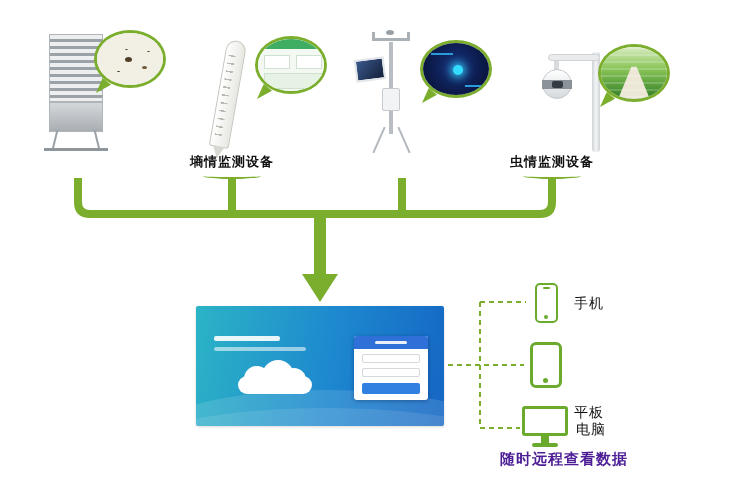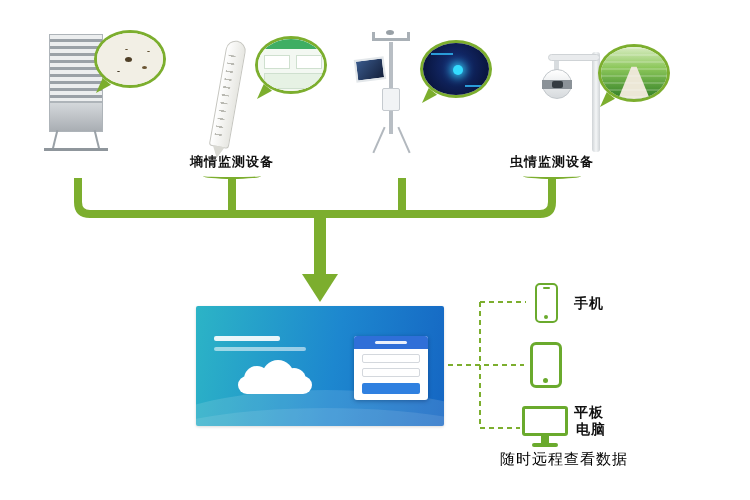--- a/index.html
+++ b/index.html
@@ -127,42 +127,42 @@
   .cloud .base { position:absolute; left:4px; top:12px; width:74px; height:18px; border-radius:10px; background:#fff; }
   .login { position:absolute; left:158px; top:30px; width:74px; height:64px; background:#fff;
       border-radius:3px; box-shadow:0 1px 4px rgba(0,20,60,.35); }
   .login .head { width:100%; height:13px; background:#2f6fd8; border-radius:3px 3px 0 0; position:relative; }
   .login .head::after { content:""; position:absolute; left:21px; top:5px; width:32px; height:3px;
       background:rgba(255,255,255,.9); border-radius:2px; }
   .login .field { margin:5px 8px 0; height:9px; background:#fff; border:1px solid #d4d8dd; border-radius:2px; }
   .login .btn { margin:6px 8px 0; height:11px; background:#2f80e0; border-radius:2px; }
 
   
-  .t-label { position:absolute; font-size:14px; font-weight:bold; color:#111; letter-spacing:1px; }
+  .t-label { position:absolute; font-size:14px; font-weight:normal; color:#111; letter-spacing:1px; }
   .lab-phone  { left:574px; top:295px; }
   .lab-tablet { left:574px; top:358px;margin-top:46px; }
   .lab-pc     { left:576px; top:421px; }
 
   .ic-phone { position:absolute; left:535px; top:283px; width:23px; height:40px;
       border:2.5px solid #6aaa2d; border-radius:5px; }
   .ic-phone .spk { position:absolute; left:6px; top:2px; width:7px; height:2px; background:#6aaa2d; border-radius:1px; }
   .ic-phone .dot { position:absolute; left:7px; bottom:2px; width:4px; height:4px; background:#6aaa2d; border-radius:50%; }
 
   .ic-tablet { position:absolute; left:530px; top:342px; width:32px; height:46px;
       border:3.5px solid #6aaa2d; border-radius:6px; }
   .ic-tablet .dot { position:absolute; left:10px; bottom:2px; width:5px; height:5px; background:#6aaa2d; border-radius:50%; }
 
   .ic-pc { position:absolute; left:522px; top:406px; width:46px; height:44px; }
   .ic-pc .screen { position:absolute; left:0; top:0; width:46px; height:30px;
       border:3px solid #6aaa2d; border-radius:3px; }
   .ic-pc .neck { position:absolute; left:19px; top:30px; width:8px; height:7px; background:#6aaa2d; }
   .ic-pc .foot { position:absolute; left:10px; top:37px; width:26px; height:3.5px; background:#6aaa2d; border-radius:2px; }
 
-  .caption { position:absolute; left:500px; top:450px; width:160px; font-size:15px; font-weight:normal;
-      color:#000000; letter-spacing:1px; }
+  .caption { position:absolute; left:500px; top:450px; width:160px; font-size:15px; font-weight:bold;
+      color:#4c1d95; letter-spacing:1px; }
 </style>
 </head>
 <body>
 
 <div class="canvas">
 
   <svg class="lines" viewBox="0 0 750 500">
     <g stroke="#7cae2e" stroke-width="8" fill="none">
       <path d="M78,178 L78,202 Q78,214 90,214 L540,214 Q552,214 552,202 L552,178"></path>
       <path d="M232,178 L232,214"></path>

